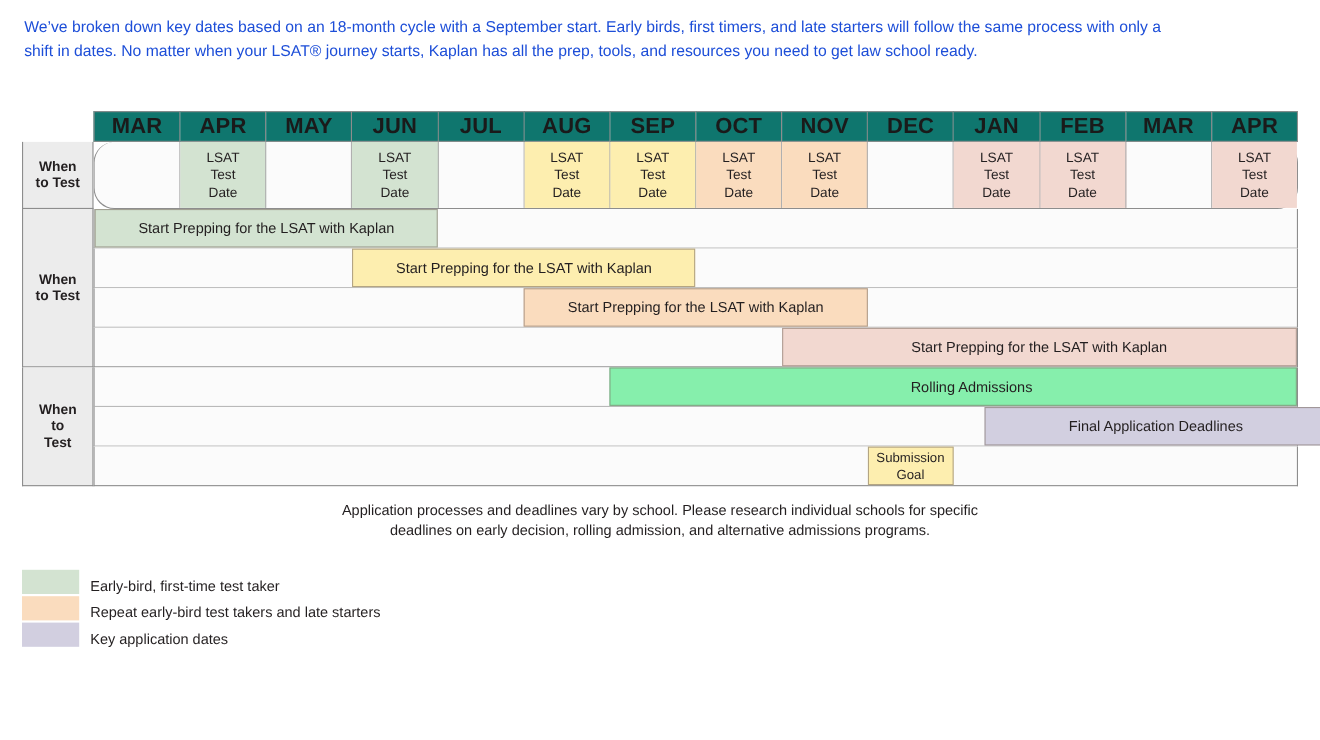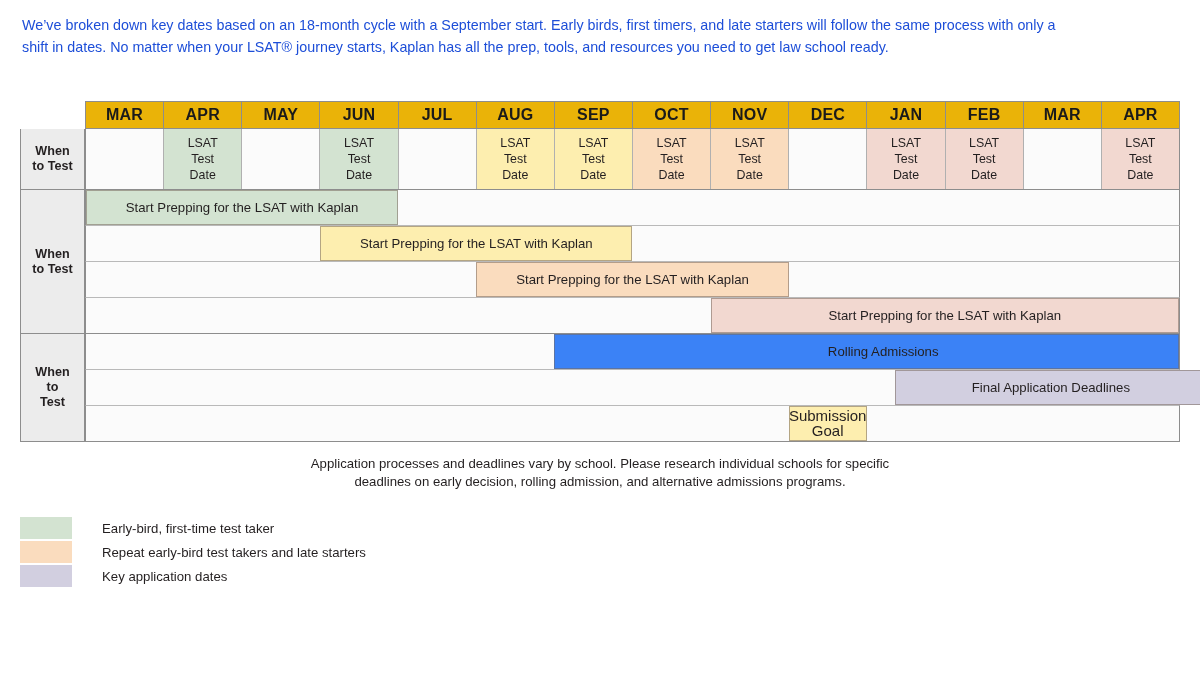--- a/index.html
+++ b/index.html
@@ -66,27 +66,27 @@
   }
 
   
   .monthrow {
     display: flex;
     height: 28px;
   }
   .month {
     flex: 1 1 0;
     box-sizing: border-box;
-    background: #eab308;
+    background: #0f766e;
     border: 1px solid #8d8d8d;
     border-left: none;
     display: flex;
     align-items: center;
     justify-content: center;
-    font-size: 16px;
+    font-size: 20px;
     font-weight: bold;
     letter-spacing: .2px;
     color: #1a1a1a;
   }
   .month:first-child { border-left: 1px solid #8d8d8d; }
 
   
   .band {
     position: relative;
     display: flex;
@@ -101,21 +101,21 @@
   .band .slot {
     flex: 1 1 0;
     box-sizing: border-box;
     display: flex;
     align-items: center;
     justify-content: center;
     text-align: center;
   }
 
   
-  .testband { height: 61px; }
+  .testband { height: 61px; border-radius: 19px; }
   .testband .slot {
     border-right: 1px solid #b0b0b0;
     font-size: 12.4px;
     line-height: 16px;
     color: #231f20;
   }
   .testband .slot:last-child { border-right: none; }
 
   
   .bar {
@@ -125,21 +125,21 @@
     box-sizing: border-box;
     display: flex;
     align-items: center;
     justify-content: center;
     font-size: 13.2px;
     color: #231f20;
     border: 1px solid rgba(120,105,95,.55);
     text-align: center;
     line-height: 15px;
   }
-  .bar.twoline { line-height: 14.5px; font-size: 15px; }
+  .bar.twoline { line-height: 14.5px; font-size: 12px; }
 
   .prepband { height: 36px; }
   .applyband { height: 36px; }
 
   
   .footnote {
     position: absolute;
     left: 20px;
     top: 455px;
     width: 1160px;
@@ -151,23 +151,22 @@
 
   
   .legend {
     position: absolute;
     left: 20px;
     top: 516px;
     width: 420px;
   }
   .legend-item {
     display: flex;
-    align-items: center;
+    align-items: flex-end;
     height: 24px;
-    gap: 20px;
   }
   .swatch {
     width: 52px;
     height: 22px;
     min-width: 52px;
     margin-right: 10px;
   }
   .legend-label {
     font-size: 13.2px;
     color: #231f20;
@@ -281,21 +280,21 @@
   <div class="tl-row">
     <div class="rowlabel">
       <span>
         <span>When</span><br>
         <span>to</span><br>
         <span>Test</span>
       </span>
     </div>
     <div class="cells" id="applycells">
         <div class="band applyband">
-          <div class="bar" style="left: 42.8571%; width: 57.1429%; background: #3b82f6; padding-left: 33px;">
+          <div class="bar" style="left: 42.8571%; width: 57.1429%; background: #86efac; padding-left: 33px;">
             <span>Rolling Admissions</span>
           </div>
         </div>
         <div class="band applyband">
           <div class="bar" style="left: 71.4286%; width: 28.5714%; background: rgb(210, 207, 224); margin-left: 28px;">
             <span>Final Application Deadlines</span>
           </div>
         </div>
         <div class="band applyband lastband">
           <div class="bar twoline" style="left: 64.2857%; width: 7.14286%; background: rgb(253, 238, 175);">

